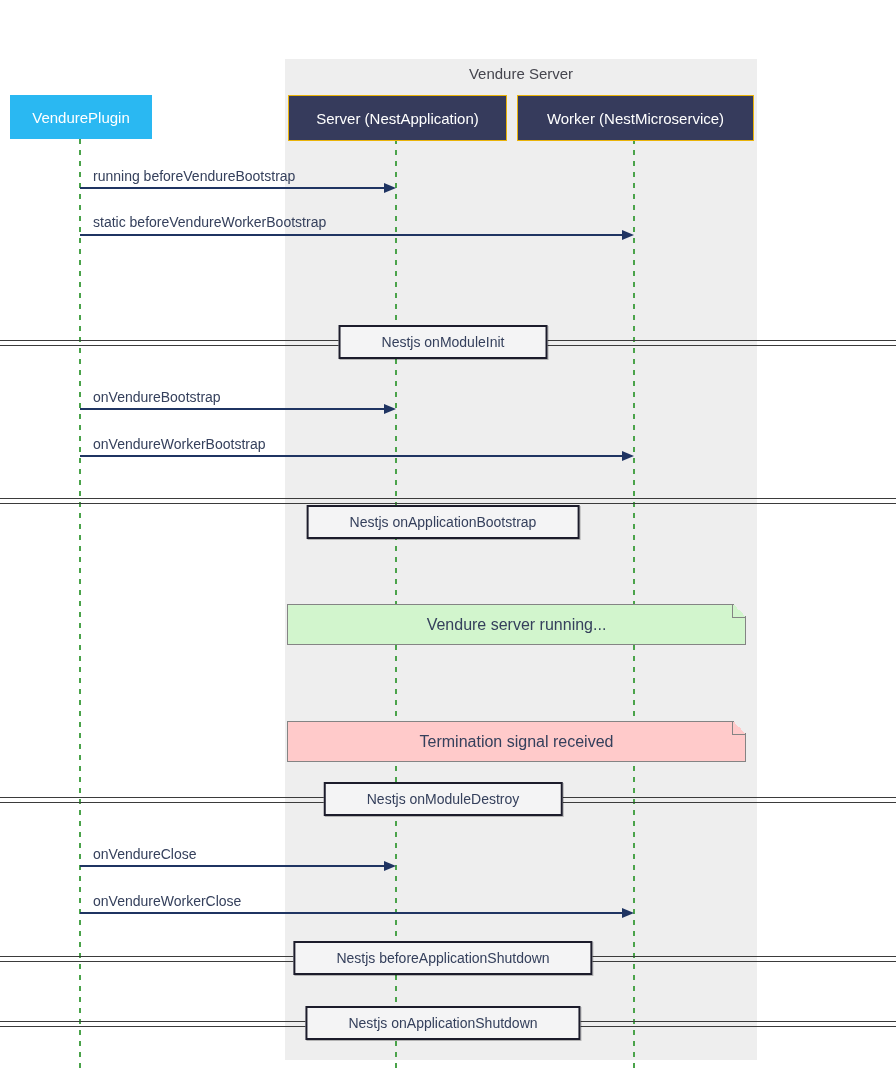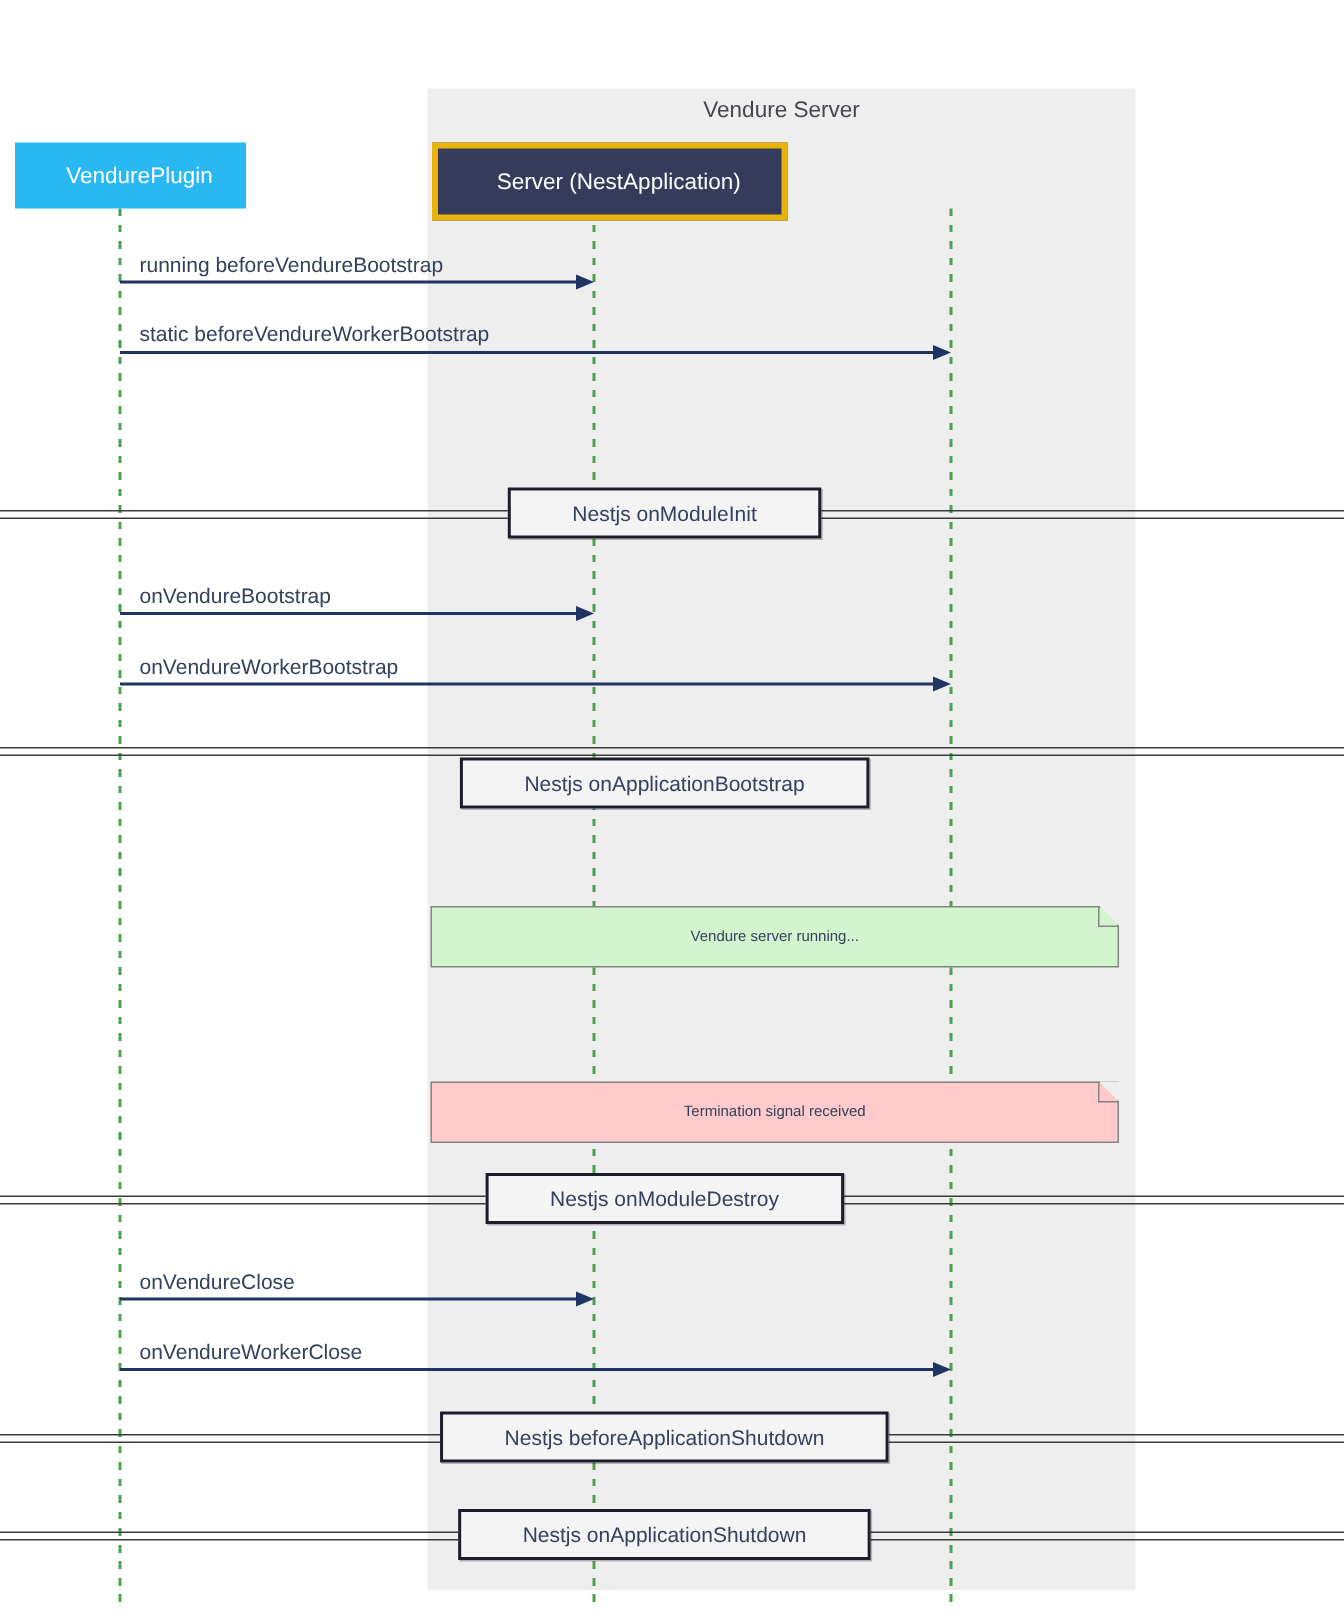--- a/index.html
+++ b/index.html
@@ -22,24 +22,24 @@
     position:absolute; left:521px; top:65px; transform:translateX(-50%);
     font-size:15px; color:var(--group-label); white-space:nowrap; z-index:1;
   }
   .lifeline{
     position:absolute; top:139px; height:932px; width:2px; z-index:1;
     background:repeating-linear-gradient(to bottom, var(--lifeline) 0 5px, transparent 5px 11px);
   }
   .actor{
     position:absolute; top:95px; height:44px; z-index:3;
     display:flex; align-items:center; justify-content:center;
-    font-size:15px; color:#ffffff; white-space:nowrap;padding-left:12px;
+    font-size:15px; color:#ffffff; white-space:nowrap;
   }
   .actor-plugin{left:10px; width:142px; background:var(--accent);}
-  .actor-dark{background:var(--navy-box); border:4px solid #eab308;}
+  .actor-dark{background:var(--navy-box); border:1px solid #eab308;}
   .msg-label{
     position:absolute; left:93px; font-size:14px; color:var(--text);
     white-space:nowrap; z-index:2;
   }
   .msg-line{position:absolute; left:80px; height:2px; background:var(--arrow); z-index:2;}
   .msg-line::after{
     content:""; position:absolute; right:-12px; top:-4px; width:0; height:0;
     border-left:12px solid var(--arrow); border-top:5px solid transparent; border-bottom:5px solid transparent;
   }
   .to-server{width:304px;}
@@ -50,21 +50,21 @@
   }
   .divider-label{
     position:absolute; left:443px; transform:translateX(-50%); z-index:3;
     background:var(--divider-bg); border:2px solid var(--divider-border);
     padding:7px 41px; font-size:14px; color:var(--text); white-space:nowrap;
     box-shadow:1px 1px 0 rgba(0,0,0,0.25);
   }
   .note{
     position:absolute; left:287px; width:457px; height:39px; z-index:3;
     display:flex; align-items:center; justify-content:center;
-    font-size:10px; color:var(--text); border:1px solid var(--note-border);
+    font-size:16px; color:var(--text); border:1px solid var(--note-border);
   }
   .note::after{ 
     content:""; position:absolute; top:-1px; right:-1px; width:13px; height:13px;
     background:linear-gradient(225deg, var(--group-bg) 0 50%, transparent 50%);
     border-left:1px solid var(--note-border); border-bottom:1px solid var(--note-border);
   }
   .note-green{background:var(--note-green-bg);}
   .note-pink{background:var(--note-pink-bg);}
 </style>
 </head>
@@ -78,20 +78,23 @@
 
   <div class="lifeline" style="left:79px"></div>
   <div class="lifeline" style="left:395px"></div>
   <div class="lifeline" style="left:633px"></div>
 
   <div class="actor actor-plugin">
     <span>VendurePlugin</span>
   </div>
   <div class="actor actor-dark" style="left:288px; width:217px">
     <span>Server (NestApplication)</span>
+  </div>
+  <div class="actor actor-dark" style="left:517px; width:235px">
+    <span>Worker (NestMicroservice)</span>
   </div>
 
   <div class="msg-label" style="top:168px">running beforeVendureBootstrap</div>
   <div class="msg-line to-server" style="top:187px"></div>
 
   <div class="msg-label" style="top:214px">static beforeVendureWorkerBootstrap</div>
   <div class="msg-line to-worker" style="top:234px"></div>
 
   <div class="divider-line" style="top:340px"></div>
   <div class="divider-label" style="top:325px">Nestjs onModuleInit</div>

